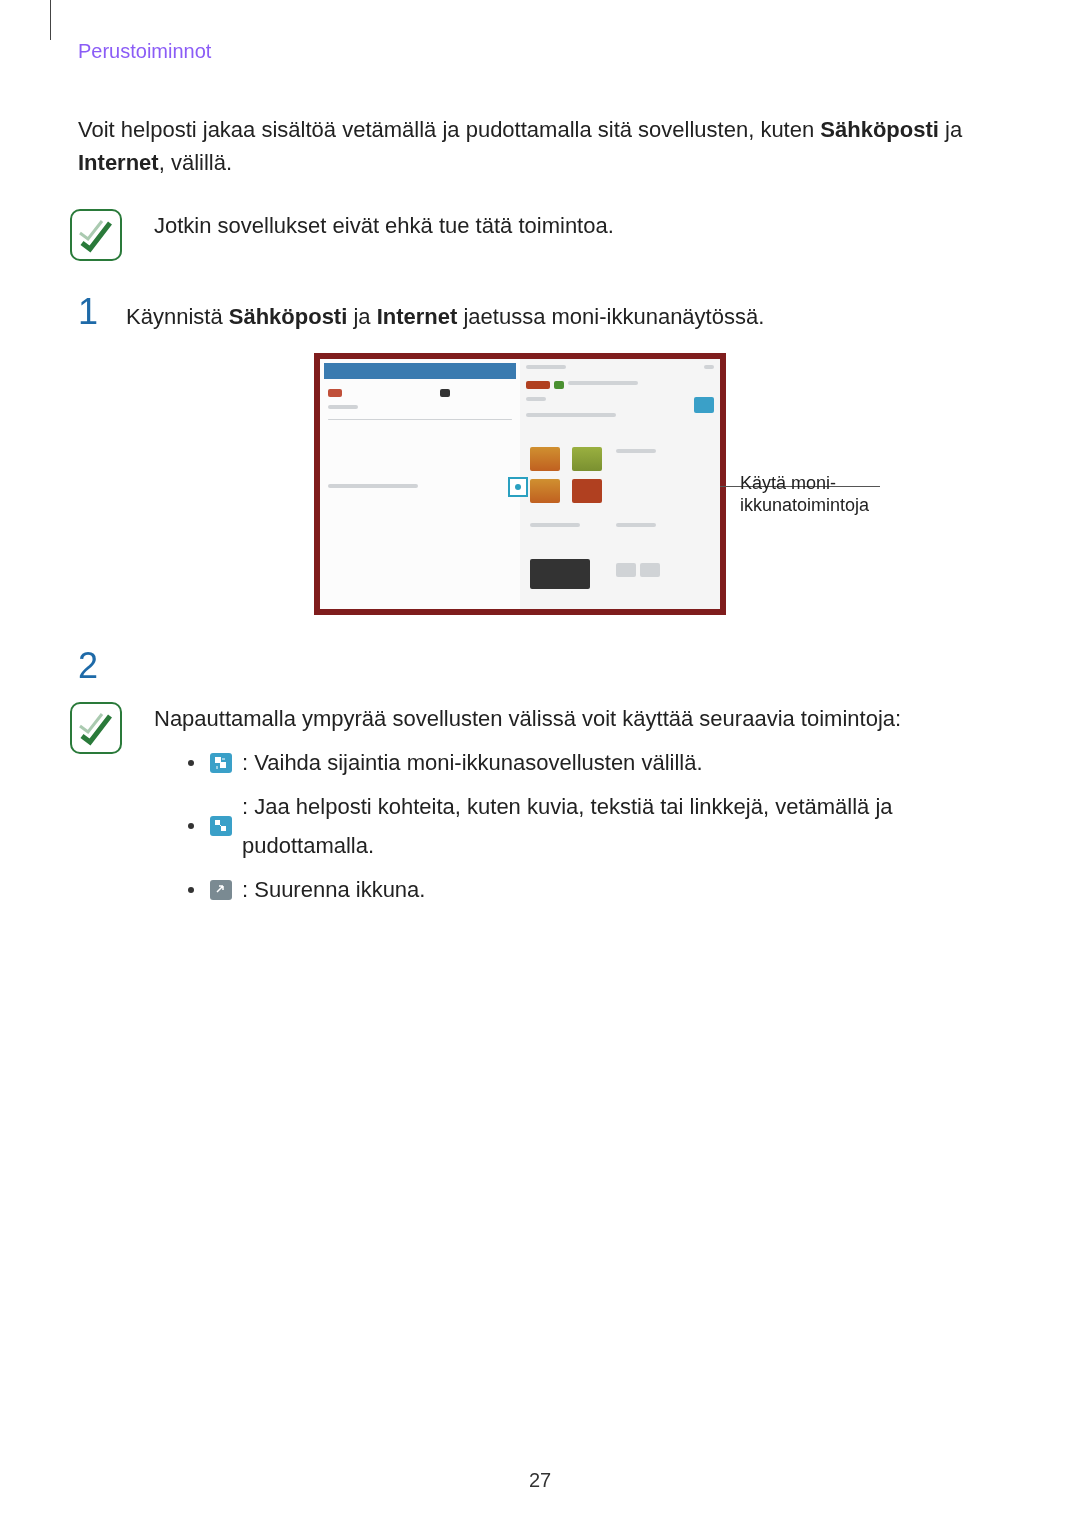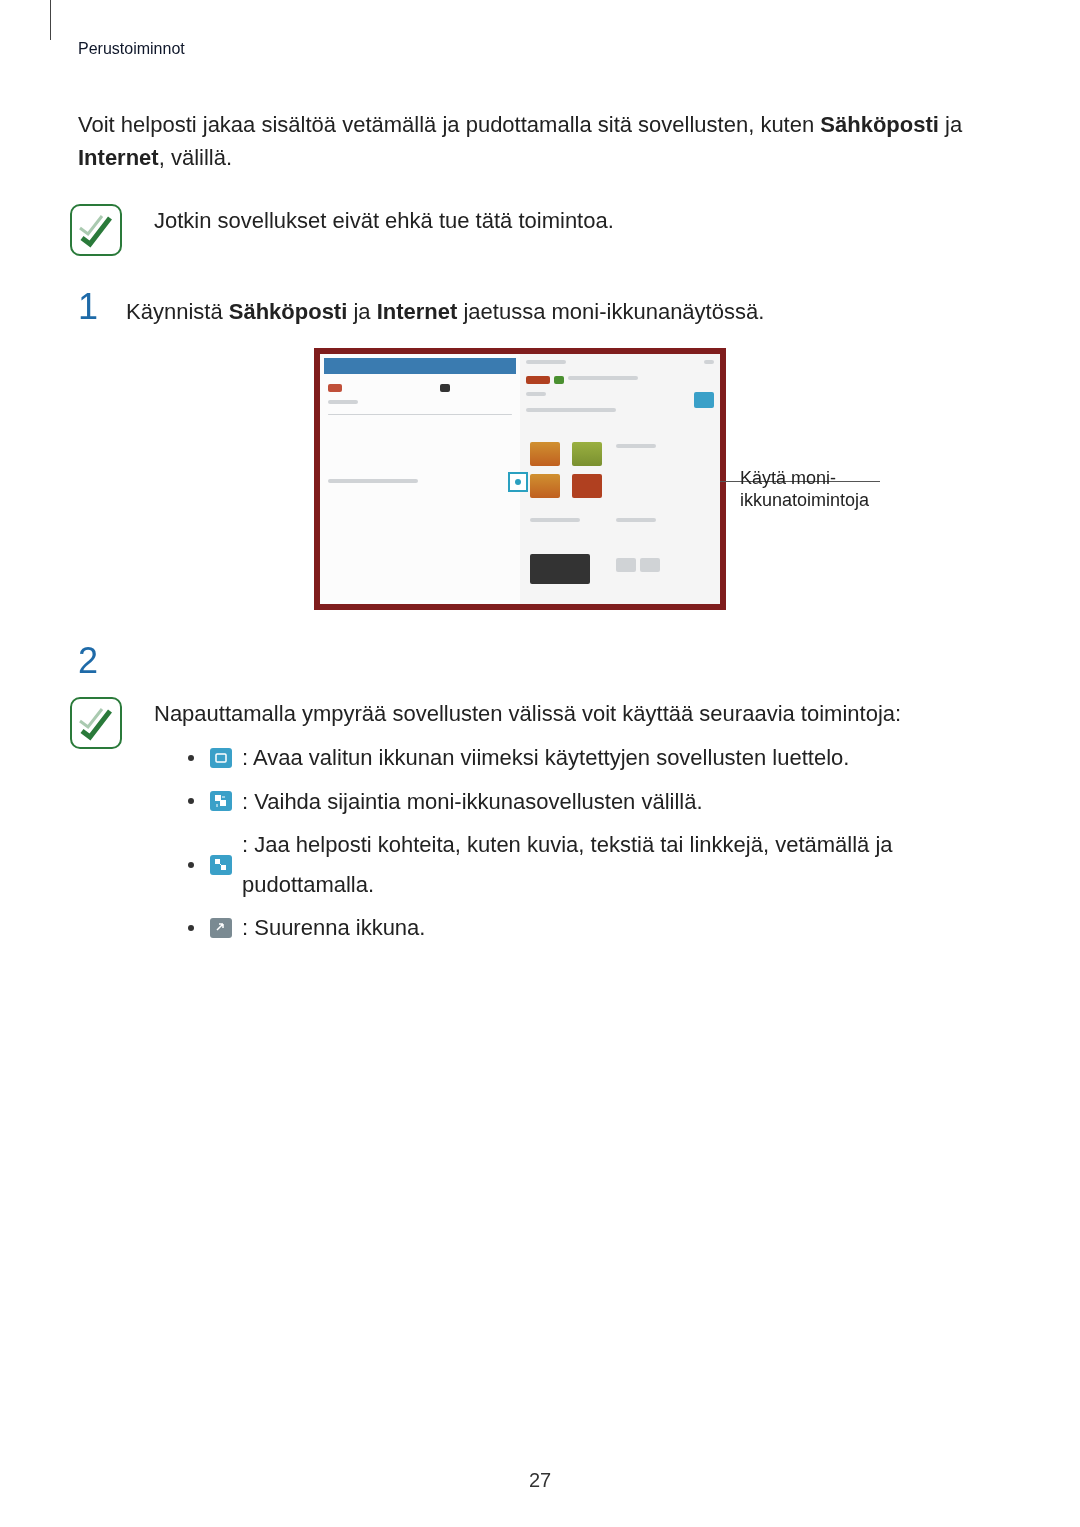--- a/index.html
+++ b/index.html
@@ -20,22 +20,22 @@
   .side-rule {
     position: absolute;
     left: 50px;
     top: 0;
     width: 1px;
     height: 40px;
     background: #444;
   }
   .breadcrumb {
     margin-left: 28px;
-    color: #0f172a;
-    font-size: 16px;
+    color: #8b5cf6;
+    font-size: 20px;
     margin-bottom: 50px;
   }
   .section-title {
     font-size: 28px;
     font-weight: 700;
     margin: 0 0 18px 28px;
   }
   .para {
     font-size: 22px;
     line-height: 1.5;
@@ -280,29 +280,20 @@
     <div class="note-icon">
       <svg viewBox="0 0 48 48">
         <path d="M10 32 L18 38 L38 12" stroke="#2a7a3a" stroke-width="5" fill="none"></path>
         <path d="M8 22 L16 28 L30 10" stroke="#2a7a3a" stroke-width="3" fill="none" opacity="0.4"></path>
       </svg>
     </div>
     <div style="flex:1">
       <div class="note-text">Napauttamalla ympyrää sovellusten välissä voit käyttää seuraavia toimintoja:</div>
       <div class="bullet-block" style="margin-left:34px;">
 
-        <div class="bullet-line">
-          <span class="bullet-dot"></span>
-          <span class="mini-icon">
-            <svg viewBox="0 0 14 14">
-                <rect x="2" y="3" width="10" height="8" rx="1" stroke="#fff" stroke-width="1.5" fill="none"></rect>
-              </svg>
-          </span>
-          <span> : Avaa valitun ikkunan viimeksi käytettyjen sovellusten luettelo.</span>
-        </div>
 
         <div class="bullet-line">
           <span class="bullet-dot"></span>
           <span class="mini-icon">
             <svg viewBox="0 0 14 14">
                 <rect x="1" y="1" width="6" height="6" fill="#fff"></rect>
                 <rect x="6" y="6" width="6" height="6" fill="#fff"></rect>
                 <path d="M8 3 L11 3 M3 10 L3 13" stroke="#fff"></path>
               </svg>
           </span>

